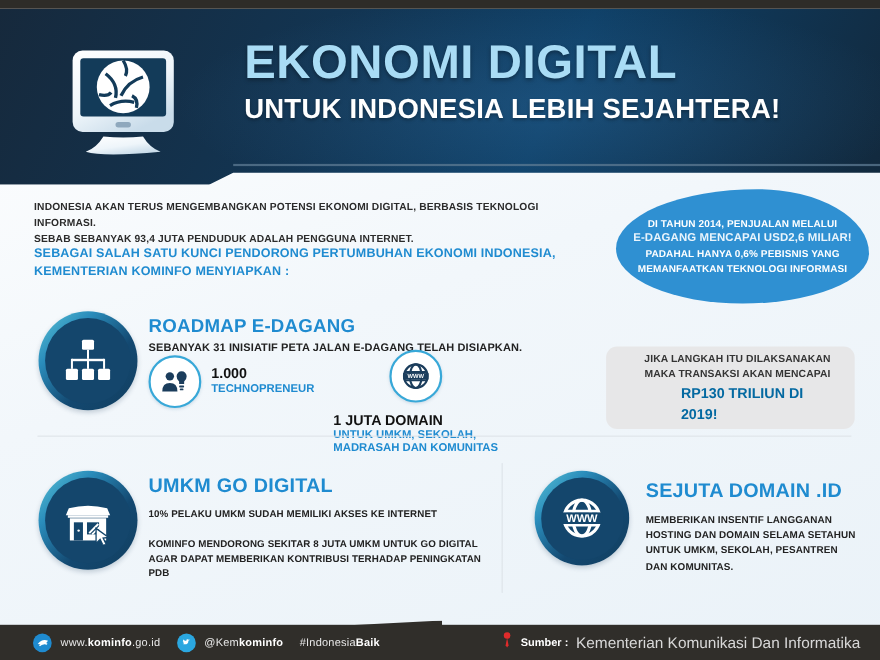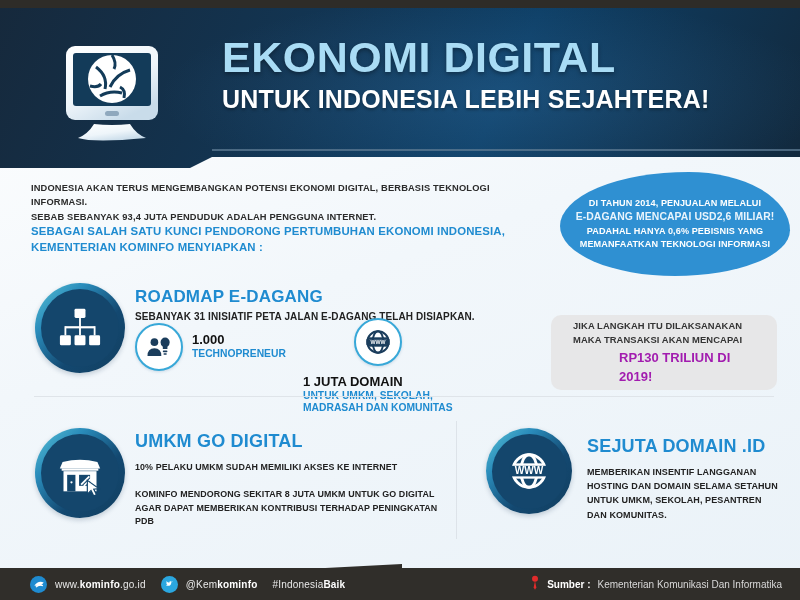--- a/index.html
+++ b/index.html
@@ -103,24 +103,24 @@
     box-shadow:0 1px 3px rgba(30,90,140,.18);
   }
   .stat .txt .big{font-size:13px;font-weight:bold;color:#111;line-height:1.15;}
   .stat .txt .small{font-size:10.3px;font-weight:bold;color:#1f8bd0;line-height:1.22;}
 
   
   .note{
     position:absolute;left:551px;top:315px;width:226px;height:75px;
     background:#e7e7e8;border-radius:10px;
     display:flex;flex-direction:column;justify-content:center;
-    padding:0 22px;box-sizing:border-box;
+    padding:0 22px;box-sizing:border-box;align-items:flex-end;
   }
   .note .l{font-size:9.4px;font-weight:bold;color:#343434;line-height:1.5;letter-spacing:.1px;}
-  .note .big{font-size:13px;font-weight:bold;color:#a21caf;line-height:1.45;margin-top:2px;margin-left:46px;}
+  .note .big{font-size:13px;font-weight:bold;color:#0369a1;line-height:1.45;margin-top:2px;margin-left:46px;}
 
   
   .hr-divider{position:absolute;left:34px;top:396px;width:740px;height:1px;background:#dfe4e9;}
   .v-divider{position:absolute;left:456px;top:421px;width:1px;height:118px;background:#dde3e9;}
 
   
   .sec-umkm{position:absolute;left:35px;top:425px;width:410px;height:115px;}
   .sec-umkm .badge{position:absolute;left:0;top:3px;width:90px;height:90px;}
   .sec-umkm .badge .inner{width:78px;height:78px;}
   .umkm-body{position:absolute;left:100px;top:6px;width:310px;}
@@ -148,21 +148,21 @@
     display:flex;align-items:center;gap:15px;
   }
   .footer-right{
     position:absolute;right:18px;top:568px;height:32px;
     display:flex;align-items:center;gap:7px;
   }
   .f-item{display:flex;align-items:center;gap:8px;color:#e9e9e9;font-size:10px;letter-spacing:.2px;}
   .f-item .b{font-weight:bold;color:#ffffff;}
   .f-hash{color:#e9e9e9;font-size:10px;letter-spacing:.2px;}
   .f-src-label{color:#ffffff;font-size:10px;font-weight:bold;}
-  .f-src-val{color:#d8d8d8;font-size:10px;}
+  .f-src-val{color:#d8d8d8;font-size:14px;}
   .ico-circle{width:17px;height:17px;border-radius:50%;display:flex;align-items:center;justify-content:center;flex:none;}
 </style>
 </head>
 <body>
 
 <div id="poster">
 
   <div class="top-strip"></div>
 
   <div class="header">

